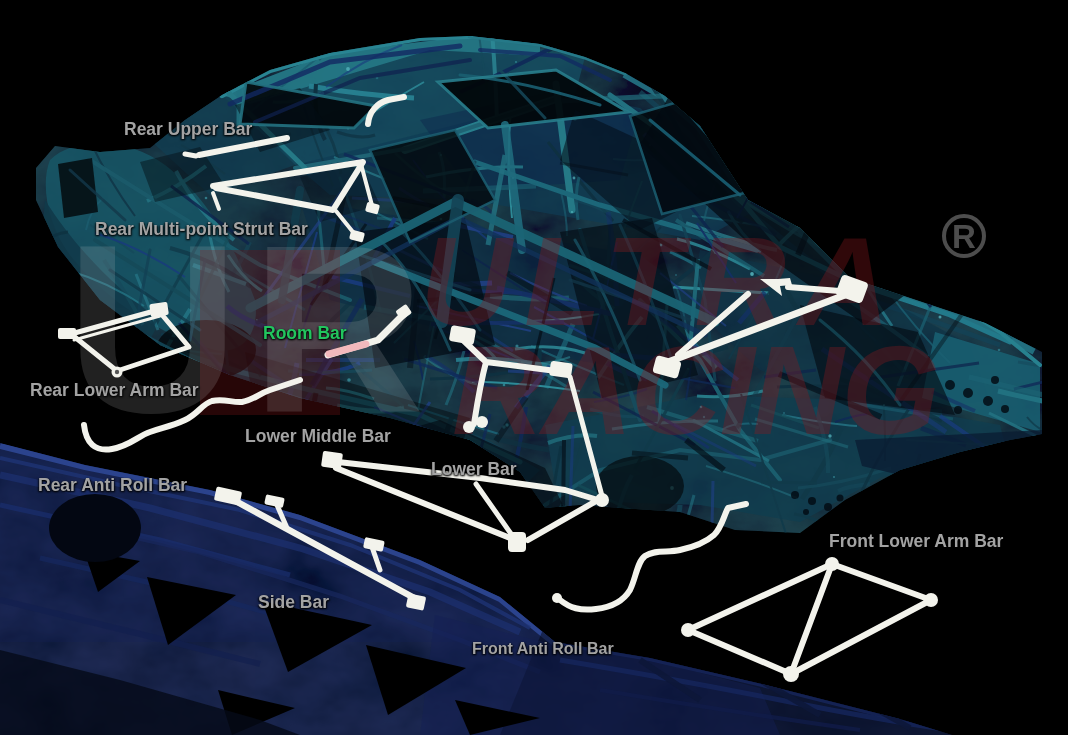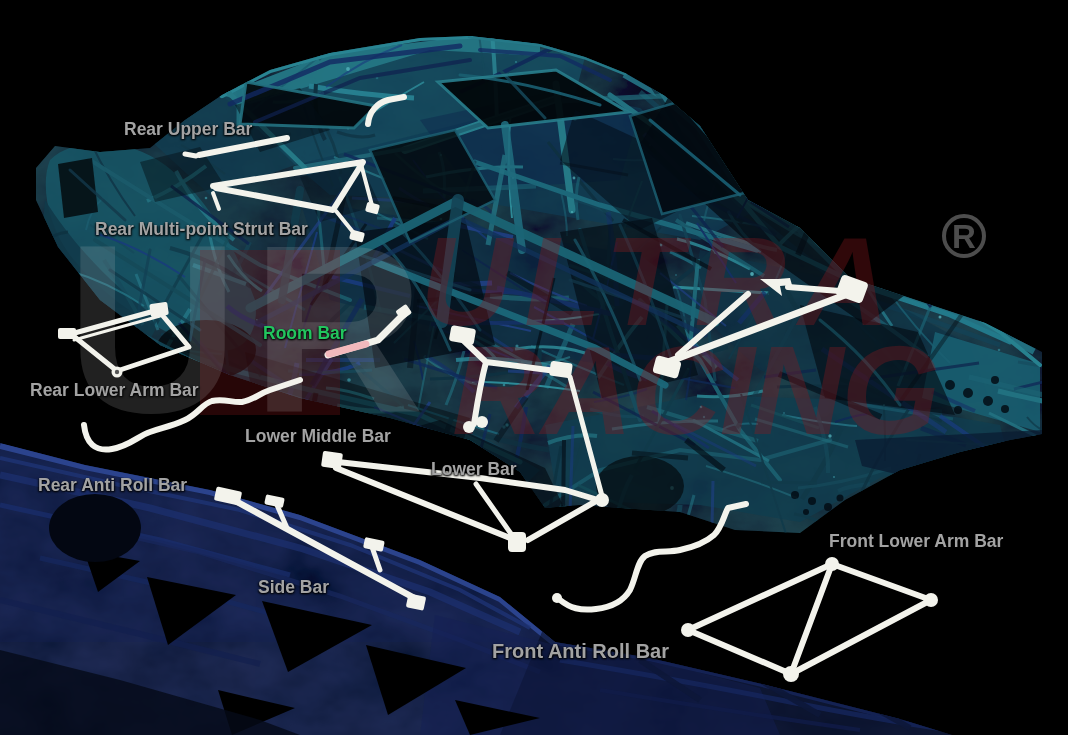--- a/index.html
+++ b/index.html
@@ -628,16 +628,16 @@
   <path d="M329,354 L366,344" stroke="#f2b9bc" stroke-width="7" fill="none" stroke-linecap="round"></path>
 </svg>
 
 <div class="lbl" style="left:124px;top:121px;">Rear Upper Bar</div>
 <div class="lbl" style="left:95px;top:221px;">Rear Multi-point Strut Bar</div>
 <div class="lbl" style="left:263px;top:325px;color:#22c55e;">Room Bar</div>
 <div class="lbl" style="left:30px;top:382px;">Rear Lower Arm Bar</div>
 <div class="lbl" style="left:245px;top:428px;">Lower Middle Bar</div>
 <div class="lbl" style="left:38px;top:477px;">Rear Anti Roll Bar</div>
 <div class="lbl" style="left:431px;top:461px;">Lower Bar</div>
-<div class="lbl" style="left:258px;top:579px;">Side Bar</div>
-<div class="lbl" style="left:492px;top:641px;font-size:20px;">Front Anti Roll Bar</div>
+<div class="lbl" style="left:258px;top:594px;">Side Bar</div>
+<div class="lbl" style="left:472px;top:641px;font-size:16px;">Front Anti Roll Bar</div>
 <div class="lbl" style="left:829px;top:533px;">Front Lower Arm Bar</div>
 </div>
 
 </body></html>

